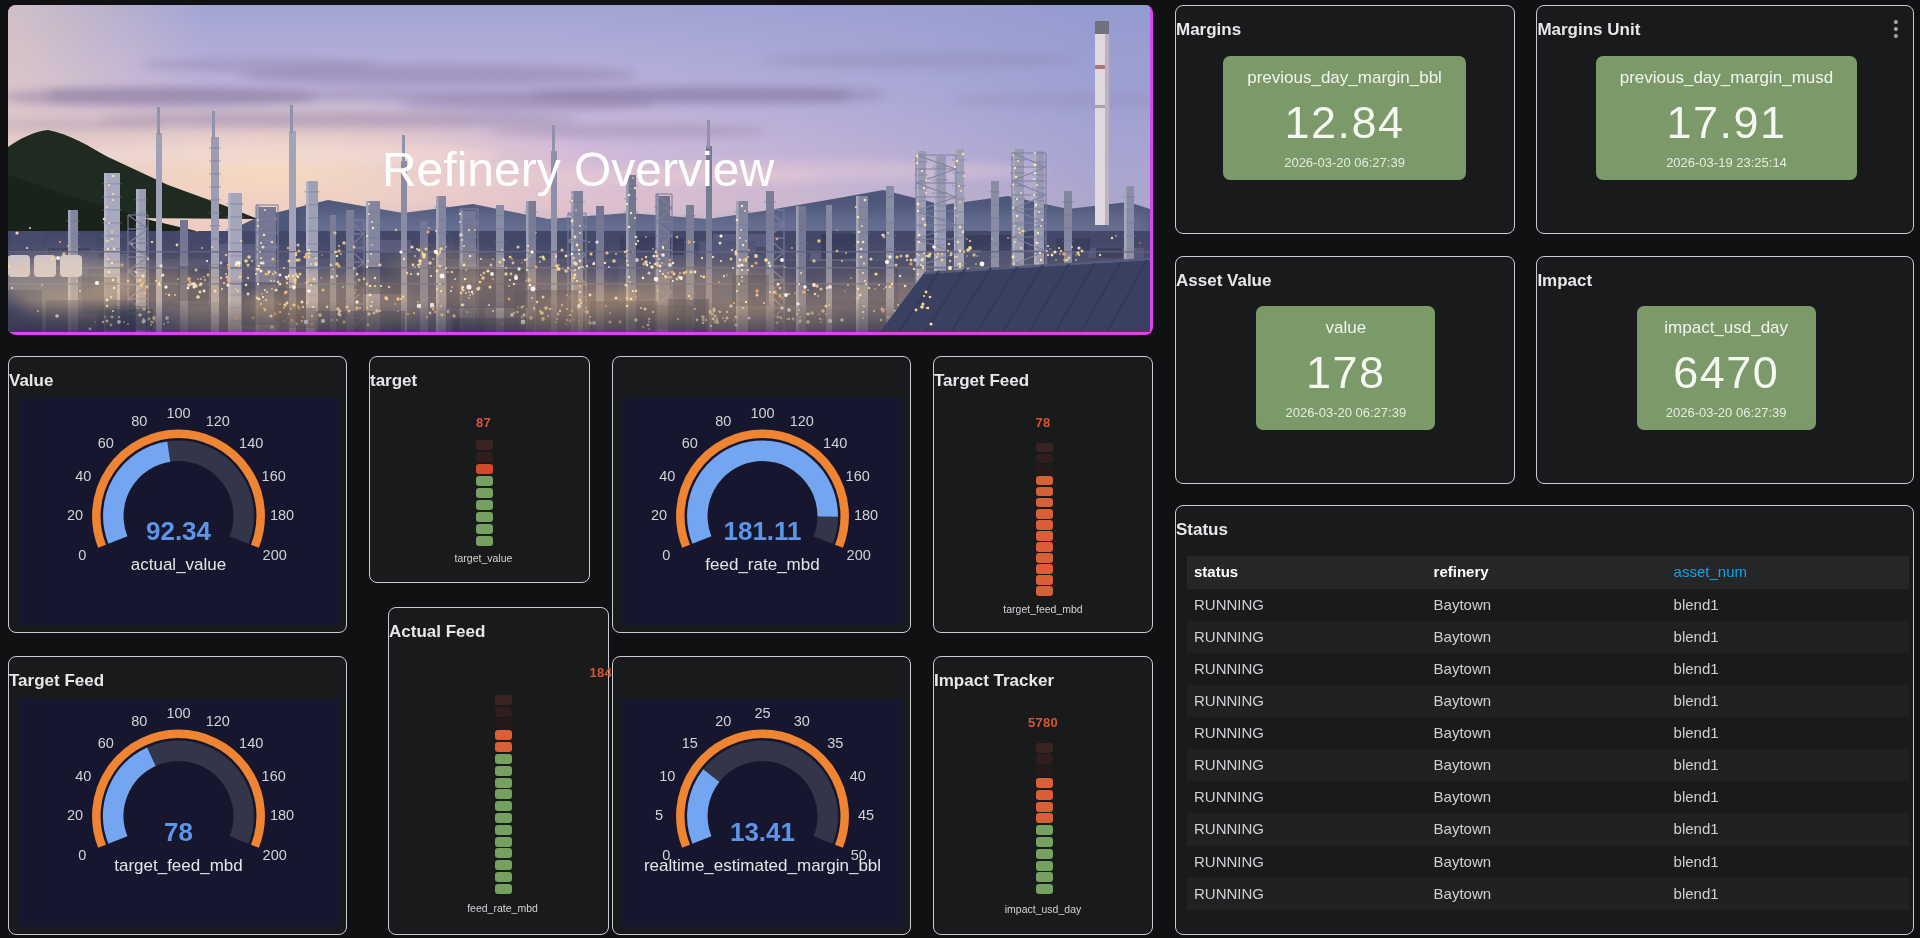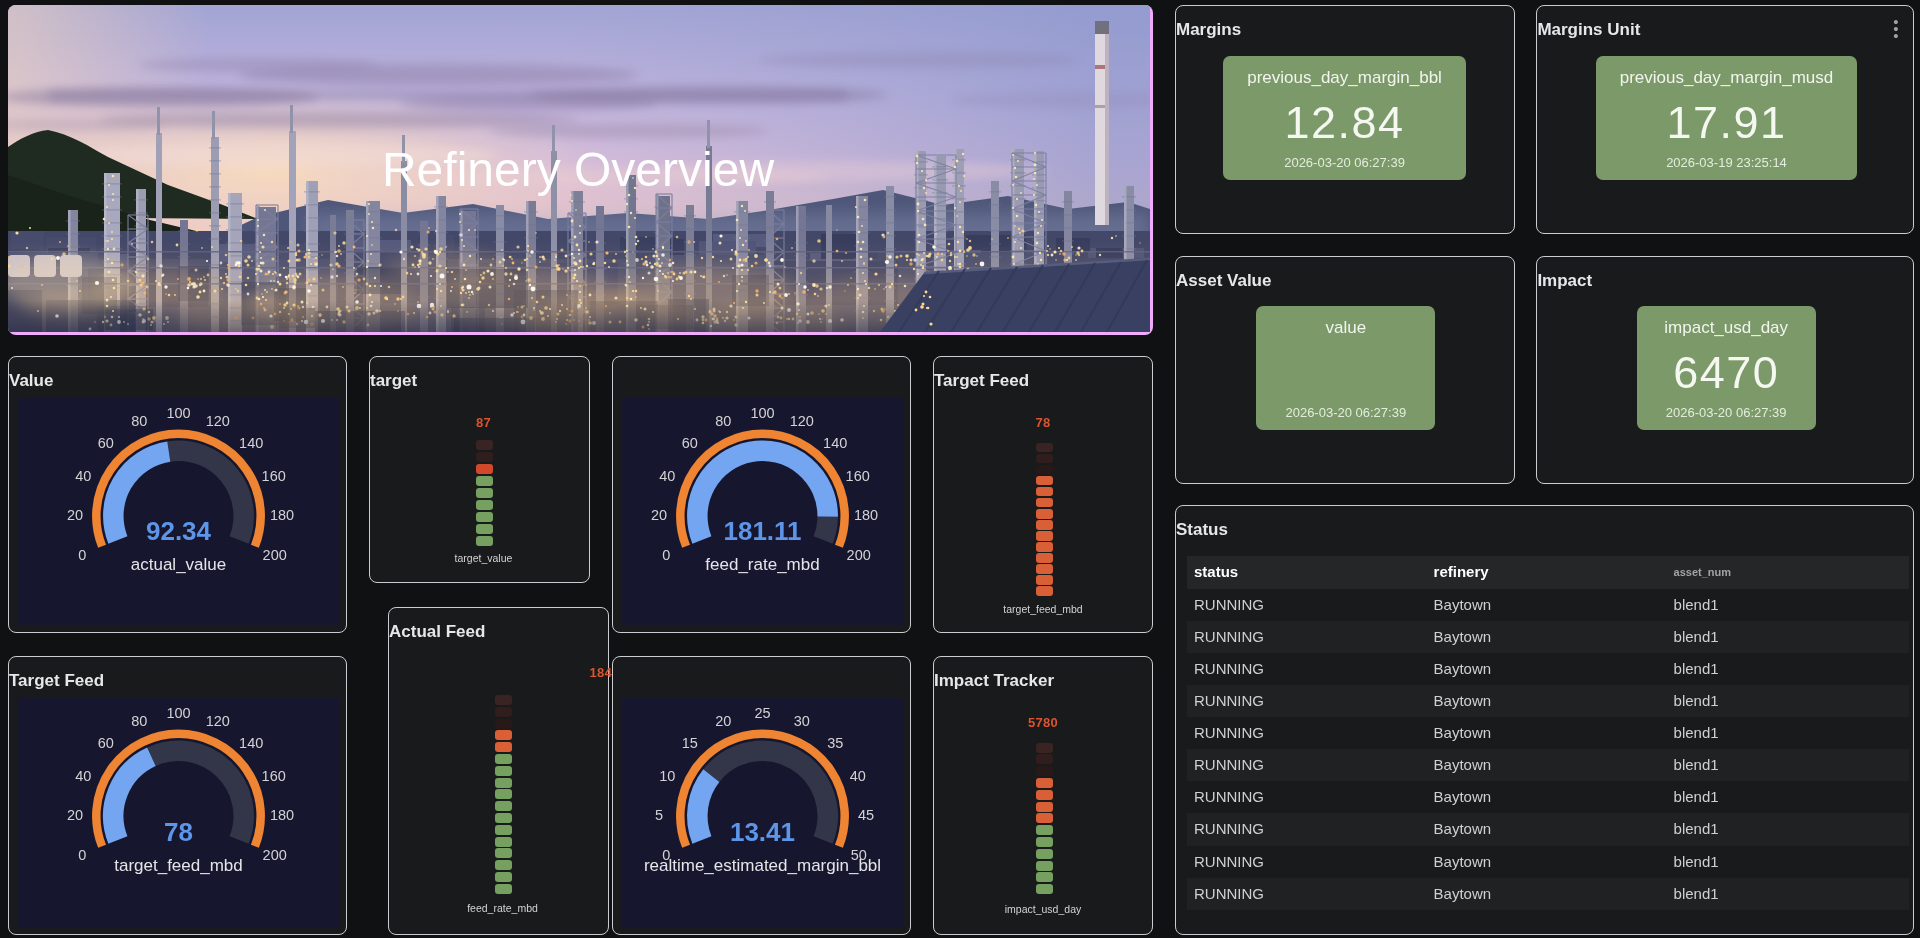--- a/index.html
+++ b/index.html
@@ -1,19 +1,19 @@
 <!DOCTYPE html>
 <html><head><meta charset="utf-8"><style>
 * { margin:0; padding:0; box-sizing:border-box; }
 html,body { width:1920px; height:938px; background:#101112; font-family:"Liberation Sans", sans-serif; overflow:hidden; }
 .panel { position:absolute; background:#191A1C; border:1.5px solid #CBCCD0; border-radius:8px; }
 .ptitle { position:absolute; left:0; top:0; width:100%; height:48px; line-height:48px; text-align:left; font-size:17px; font-weight:bold; color:#E6E7E9; }
 .plot { position:absolute; background:#16172E; }
 </style></head><body>
-<div style="position:absolute;left:8px;top:5px;width:1145px;height:330px;border-radius:8px;overflow:hidden;background:#f0abfc">
+<div style="position:absolute;left:8px;top:5px;width:1145px;height:330px;border-radius:8px;overflow:hidden;background:#d946ef">
     <svg width="1142" height="327" viewBox="0 0 1142 327" style="position:absolute;left:0;top:0">
       <defs>
 <linearGradient id="sky" x1="0" y1="0" x2="0" y2="1">
 <stop offset="0" stop-color="#A2A4D4"></stop>
           <stop offset="0.28" stop-color="#BFB3DC"></stop>
 <stop offset="0.48" stop-color="#D5BCD9"></stop>
           <stop offset="0.62" stop-color="#E5C4CE"></stop>
 <stop offset="0.75" stop-color="#ECCBC4"></stop>
           <stop offset="1" stop-color="#E5C0C0"></stop>
 </linearGradient>
@@ -2043,37 +2043,38 @@
 <div style="position:absolute;left:58.6px;top:49.5px;width:261px;height:124px;background:#7B9969;border-radius:7px">
 <div style="position:absolute;top:12px;width:100%;text-align:center;font-size:17px;color:#F1F5ED">previous_day_margin_musd</div>
 <div style="position:absolute;top:41px;width:100%;text-align:center;font-size:45px;letter-spacing:1.5px;color:#F4F8F1">17.91</div>
 <div style="position:absolute;top:99px;width:100%;text-align:center;font-size:13px;color:#E4EDDC">2026-03-19 23:25:14</div>
 </div>
   </div>
 <div class="panel" style="left:1175px;top:255.6px;width:339.6px;height:228.4px">
 <div class="ptitle">Asset Value</div>
 <div style="position:absolute;left:80.3px;top:49.5px;width:179px;height:124px;background:#7B9969;border-radius:7px">
 <div style="position:absolute;top:12px;width:100%;text-align:center;font-size:17px;color:#F1F5ED">value</div>
+<div style="position:absolute;top:41px;width:100%;text-align:center;font-size:45px;letter-spacing:1.5px;color:#F4F8F1">178</div>
 <div style="position:absolute;top:99px;width:100%;text-align:center;font-size:13px;color:#E4EDDC">2026-03-20 06:27:39</div>
 </div>
   </div>
 <div class="panel" style="left:1536.4px;top:255.6px;width:377.6px;height:228.4px">
 <div class="ptitle">Impact</div>
 <div style="position:absolute;left:99.3px;top:49.5px;width:179px;height:124px;background:#7B9969;border-radius:7px">
 <div style="position:absolute;top:12px;width:100%;text-align:center;font-size:17px;color:#F1F5ED">impact_usd_day</div>
 <div style="position:absolute;top:41px;width:100%;text-align:center;font-size:45px;letter-spacing:1.5px;color:#F4F8F1">6470</div>
 <div style="position:absolute;top:99px;width:100%;text-align:center;font-size:13px;color:#E4EDDC">2026-03-20 06:27:39</div>
 </div>
   </div>
 <div class="panel" style="left:1175px;top:505.3px;width:739px;height:429.7px">
 <div class="ptitle">Status</div>
 <div style="position:absolute;left:11px;top:50.2px;width:722px;height:32.13px;background:#242628">
       <div style="position:absolute;left:7px;top:0;height:32.13px;line-height:32.13px;font-weight:bold;font-size:15px;color:#FFFFFF">status</div>
       <div style="position:absolute;left:246.6px;top:0;height:32.13px;line-height:32.13px;font-weight:bold;font-size:15px;color:#FFFFFF">refinery</div>
-      <div style="position:absolute;left:486.6px;top:0;height:32.13px;line-height:32.13px;font-weight:bold;font-size:11px;color:#a3a3a3">asset_num</div>
+      <div style="position:absolute;left:486.6px;top:0;height:32.13px;line-height:32.13px;font-weight:normal;font-size:15px;color:#0ea5e9">asset_num</div>
     </div>
     <div style="position:absolute;left:11px;top:82.3px;width:722px;height:32.13px;background:#191A1C">
       <div style="position:absolute;left:7px;top:0;height:32.13px;line-height:32.13px;font-size:15px;color:#CFD0D2">RUNNING</div>
       <div style="position:absolute;left:246.6px;top:0;height:32.13px;line-height:32.13px;font-size:15px;color:#CFD0D2">Baytown</div>
       <div style="position:absolute;left:486.6px;top:0;height:32.13px;line-height:32.13px;font-size:15px;color:#CFD0D2">blend1</div>
     </div>
     <div style="position:absolute;left:11px;top:114.5px;width:722px;height:32.13px;background:#202123">
       <div style="position:absolute;left:7px;top:0;height:32.13px;line-height:32.13px;font-size:15px;color:#CFD0D2">RUNNING</div>
       <div style="position:absolute;left:246.6px;top:0;height:32.13px;line-height:32.13px;font-size:15px;color:#CFD0D2">Baytown</div>
       <div style="position:absolute;left:486.6px;top:0;height:32.13px;line-height:32.13px;font-size:15px;color:#CFD0D2">blend1</div>

